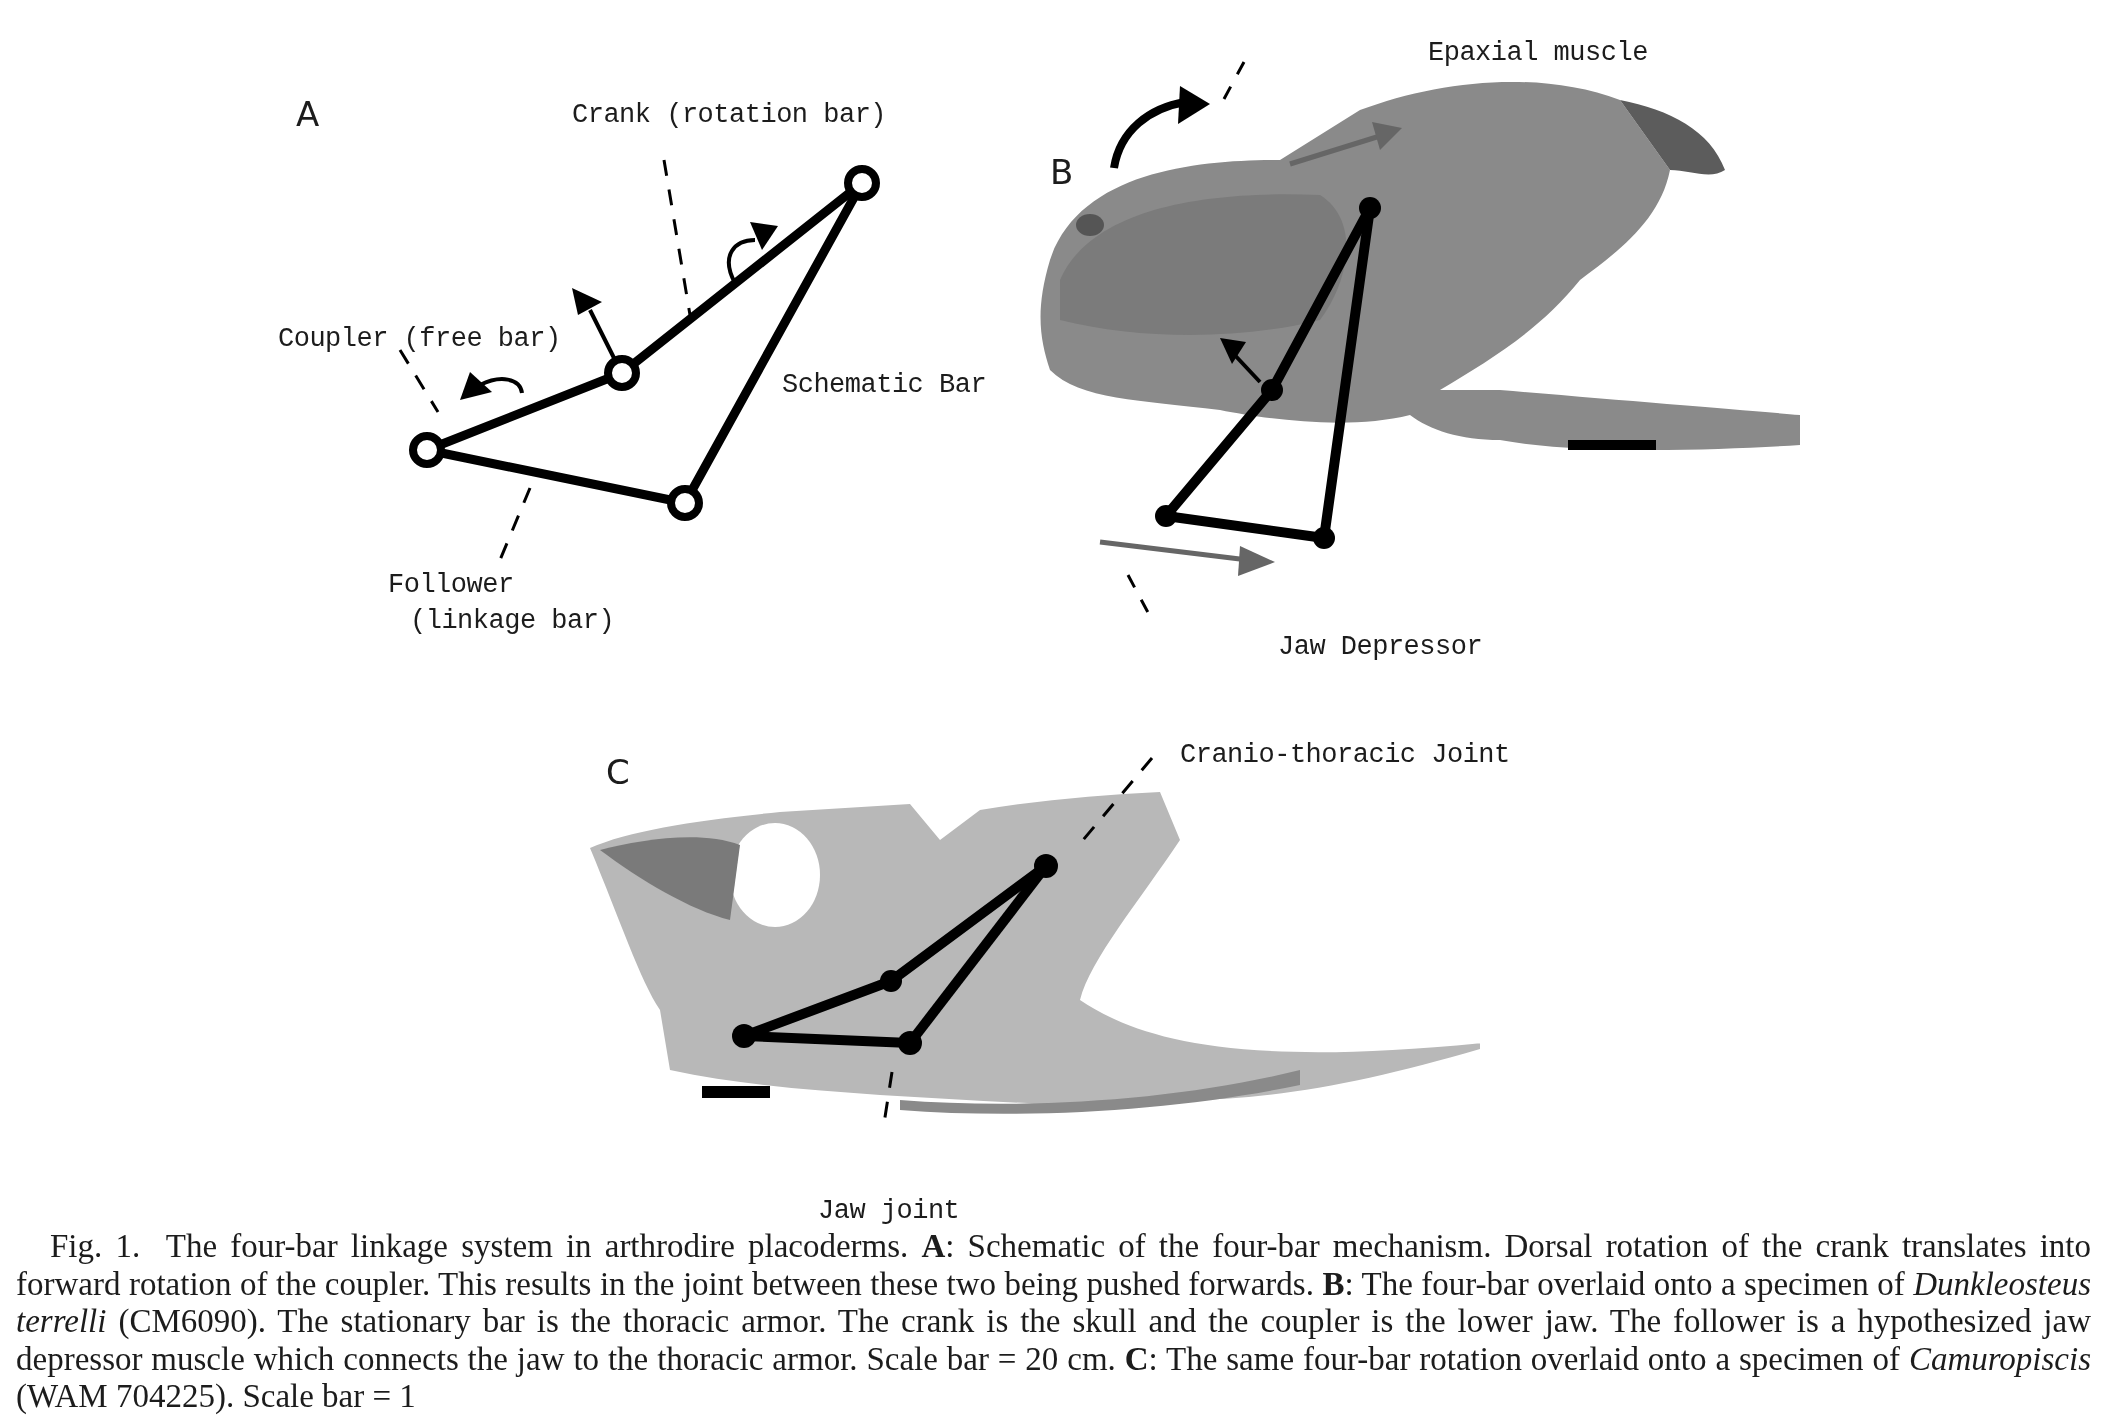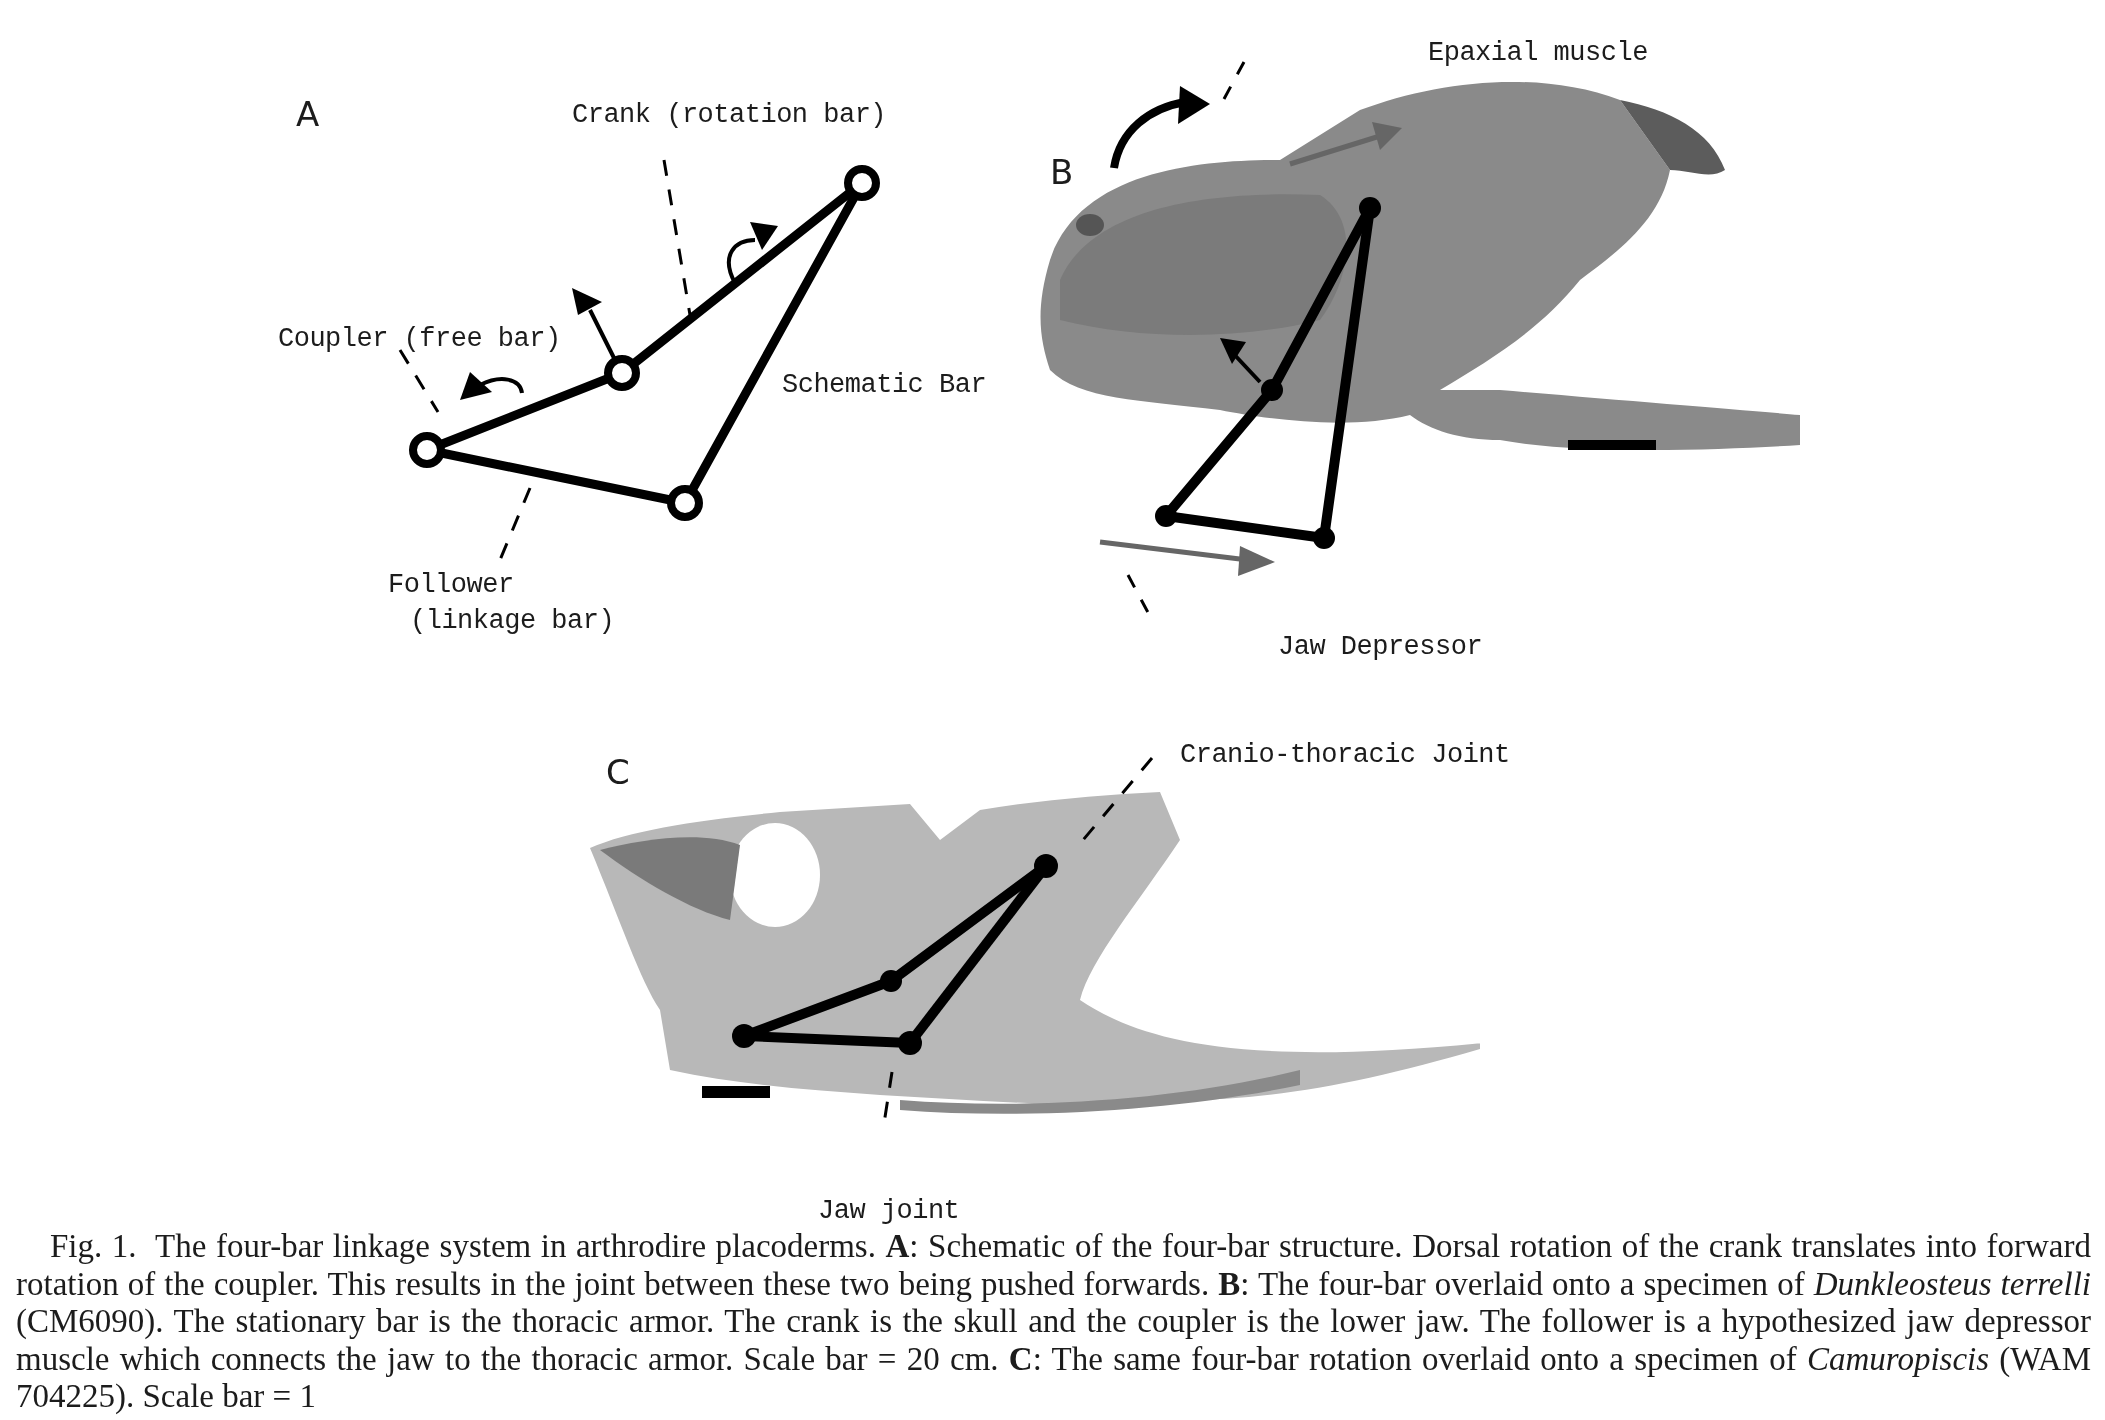--- a/index.html
+++ b/index.html
@@ -116,21 +116,21 @@
       </g>
     <g stroke="#000" stroke-width="3" stroke-dasharray="16,14">
         <line x1="572" y1="58" x2="498" y2="146"></line>
         <line x1="312" y1="372" x2="303" y2="430"></line>
       </g>
   </svg>
 </div>
 
 <div class="caption">
   <span class="indent"></span><span>Fig. 1.</span>&nbsp; <span>The four-bar linkage system in arthrodire placoderms.</span>
-  <b>A</b><span>: Schematic of the four-bar structure. Dorsal rotation of the crank translates into forward rotation of the coupler. This results in the joint between these two being pushed forwards.</span>
+  <b>A</b><span>: Schematic of the four-bar mechanism. Dorsal rotation of the crank translates into forward rotation of the coupler. This results in the joint between these two being pushed forwards.</span>
   <b>B</b><span>: The four-bar overlaid onto a specimen of</span>
   <i>Dunkleosteus terrelli</i>
   <span>(CM6090). The stationary bar is the thoracic armor. The crank is the skull and the coupler is the lower jaw. The follower is a hypothesized jaw depressor muscle which connects the jaw to the thoracic armor. Scale bar = 20 cm.</span>
   <b>C</b><span>: The same four-bar rotation overlaid onto a specimen of</span>
   <i>Camuropiscis</i>
   <span>(WAM 704225). Scale bar =</span>
   <span>1</span>
 </div>
 
 </body></html>

